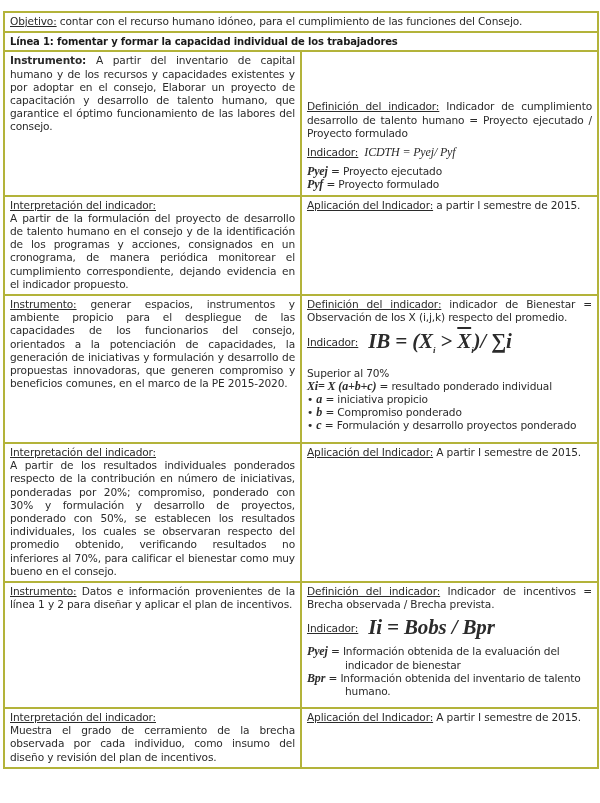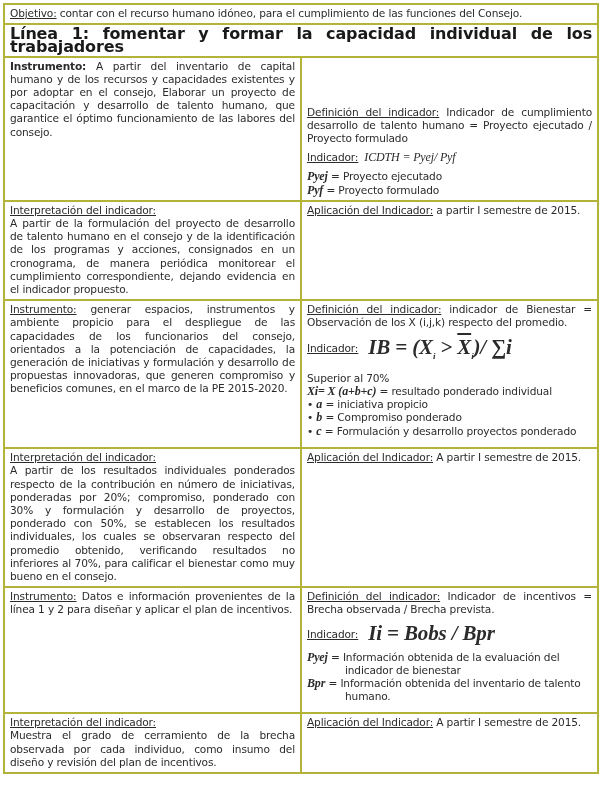--- a/index.html
+++ b/index.html
@@ -1,31 +1,31 @@
 <!DOCTYPE html>
 <html><head>
 <meta charset="utf-8">
 <style>
   html, body { margin: 0; padding: 0; background: #ffffff; }
   body { width: 600px; height: 803px; overflow: hidden; }
   .doc {
-    position: absolute; left: 3px; top: 3px; width: 594px;
+    position: absolute; left: 3px; top: 11px; width: 594px;
     font-family: "DejaVu Sans", sans-serif;
     font-size: 10.6px; line-height: 13.2px; color: #2b2b2b;
   }
   table { border-collapse: collapse; width: 594px; table-layout: fixed; }
   td {
     border: 2px solid #b3b33a;
     vertical-align: top;
     padding: 2px 5px 3px 5px;
     text-align: justify;
     letter-spacing: -0.15px;
   }
   td.full { text-align: left; }
-  td.head { font-weight: bold; font-size: 16px; color: #1a1a1a; padding: 2px 5px 2px 5px; }
+  td.head { font-weight: bold; font-size: 10px; color: #1a1a1a; padding: 2px 5px 2px 5px; }
   .u { text-decoration: underline; }
   .b { font-weight: bold; }
   .formula-sm { font-family: "Liberation Serif", serif; font-style: italic; font-size: 12px; margin-left: 6px; }
   .formula-lg { font-family: "Liberation Serif", serif; font-style: italic; font-weight: bold; font-size: 21px; margin-left: 10px; vertical-align: -2px; margin-top: 11px; }
   .vsp { height: 6px; }
   .var { font-family: "Liberation Serif", serif; font-style: italic; font-size: 12px; font-weight: bold; }
   .indent { padding-left: 38px; text-indent: -38px; }
   .left { text-align: left; }
   .h-r1a { height: 120px; }
   .h-r1b { height: 96px; }

